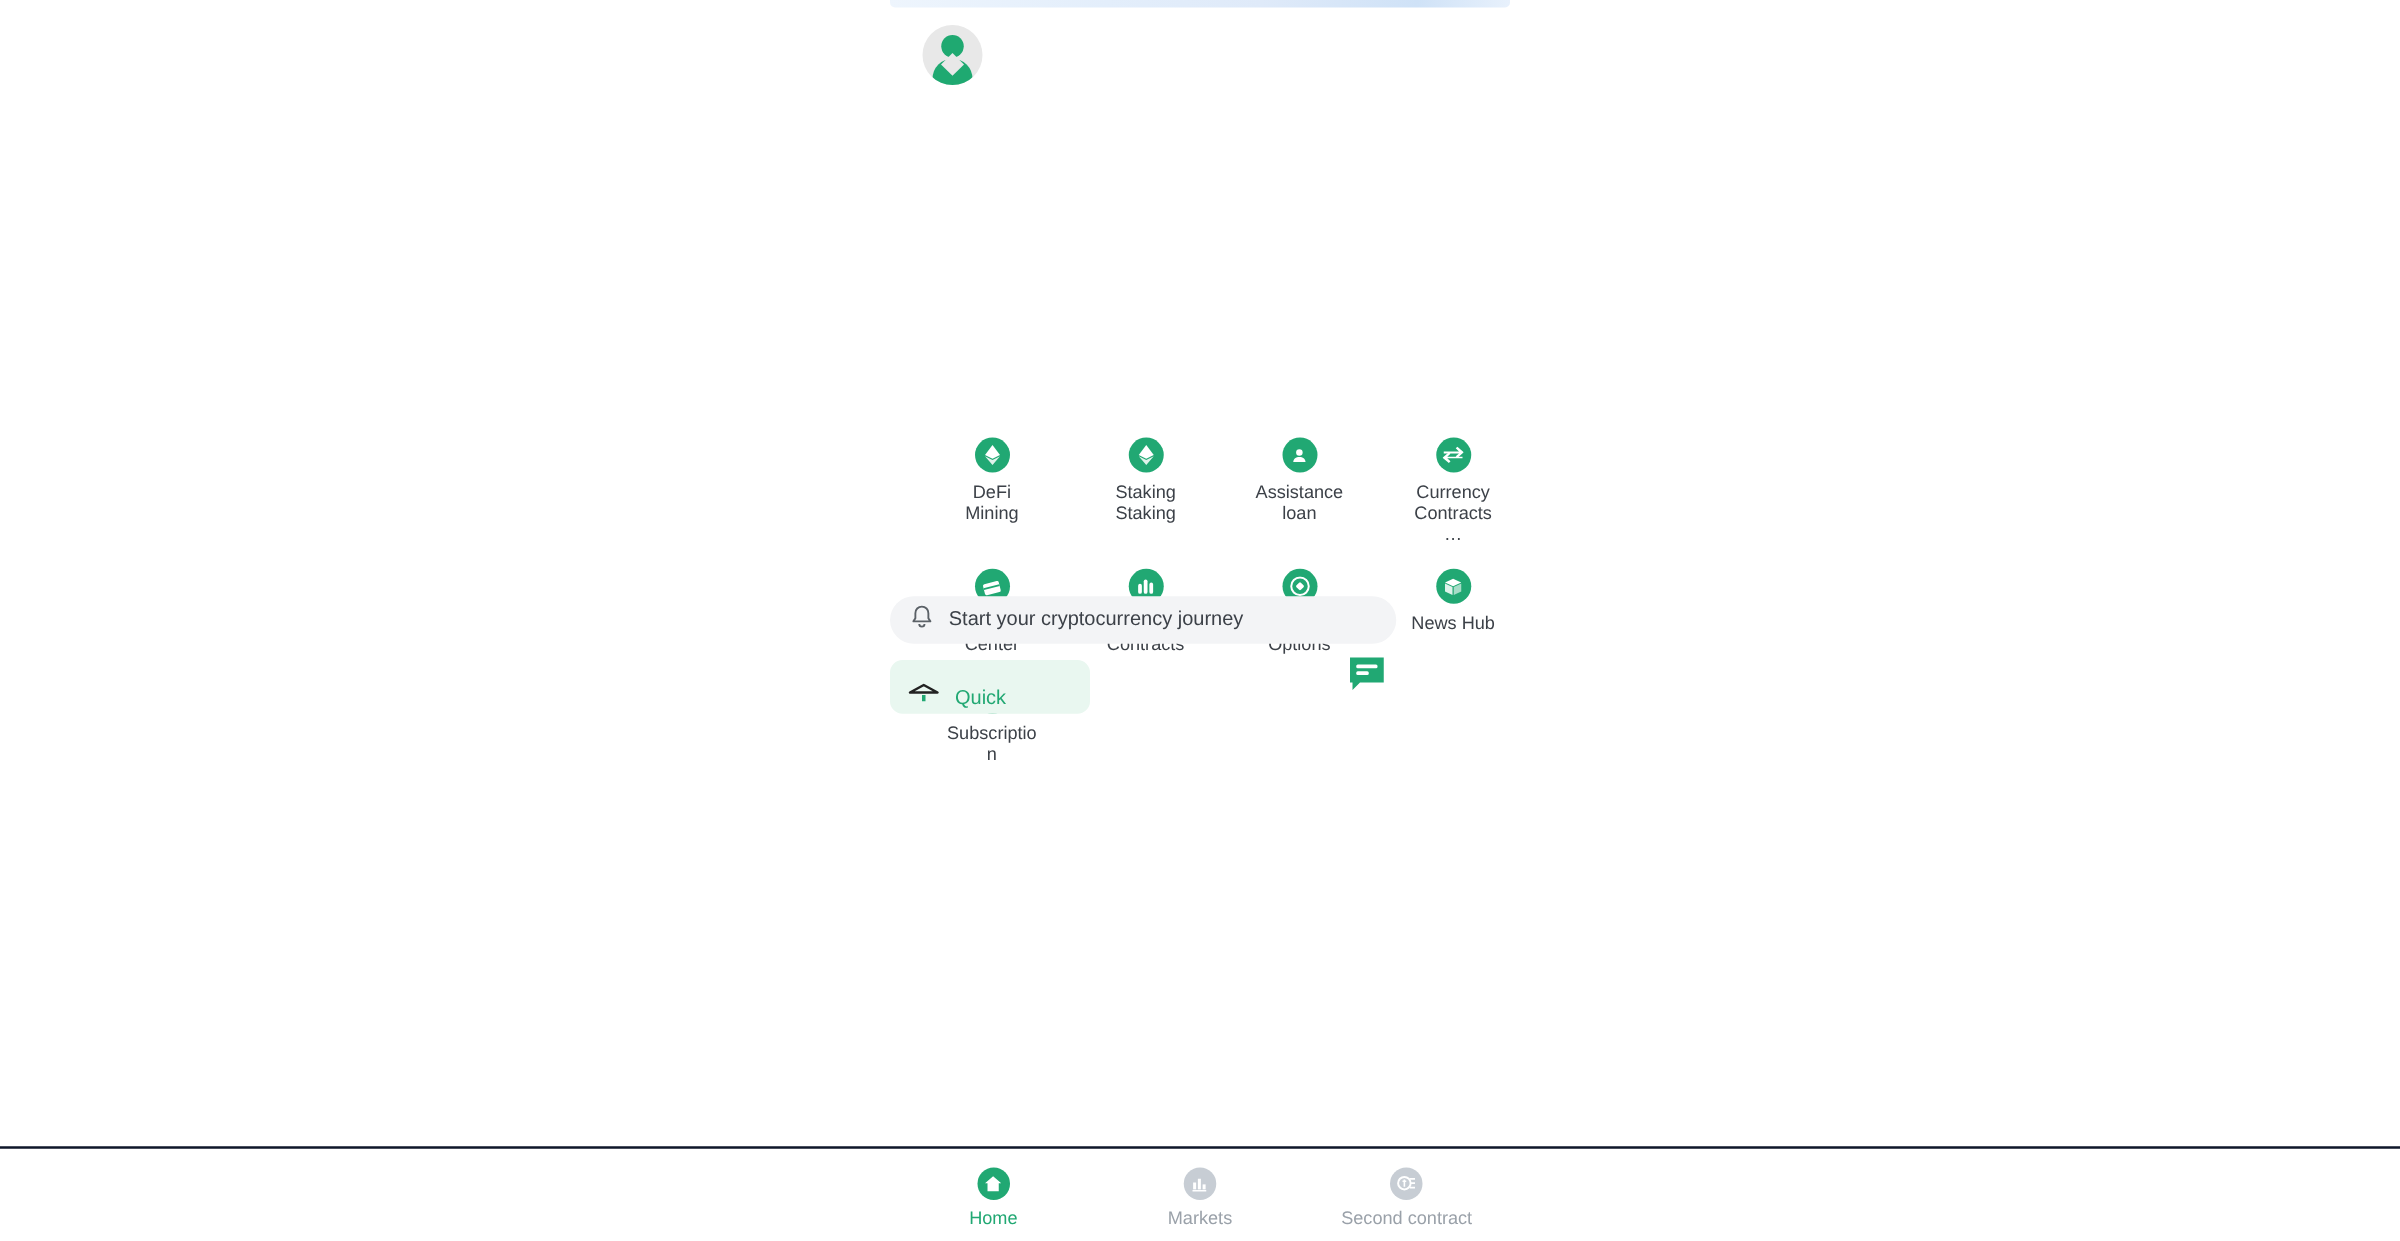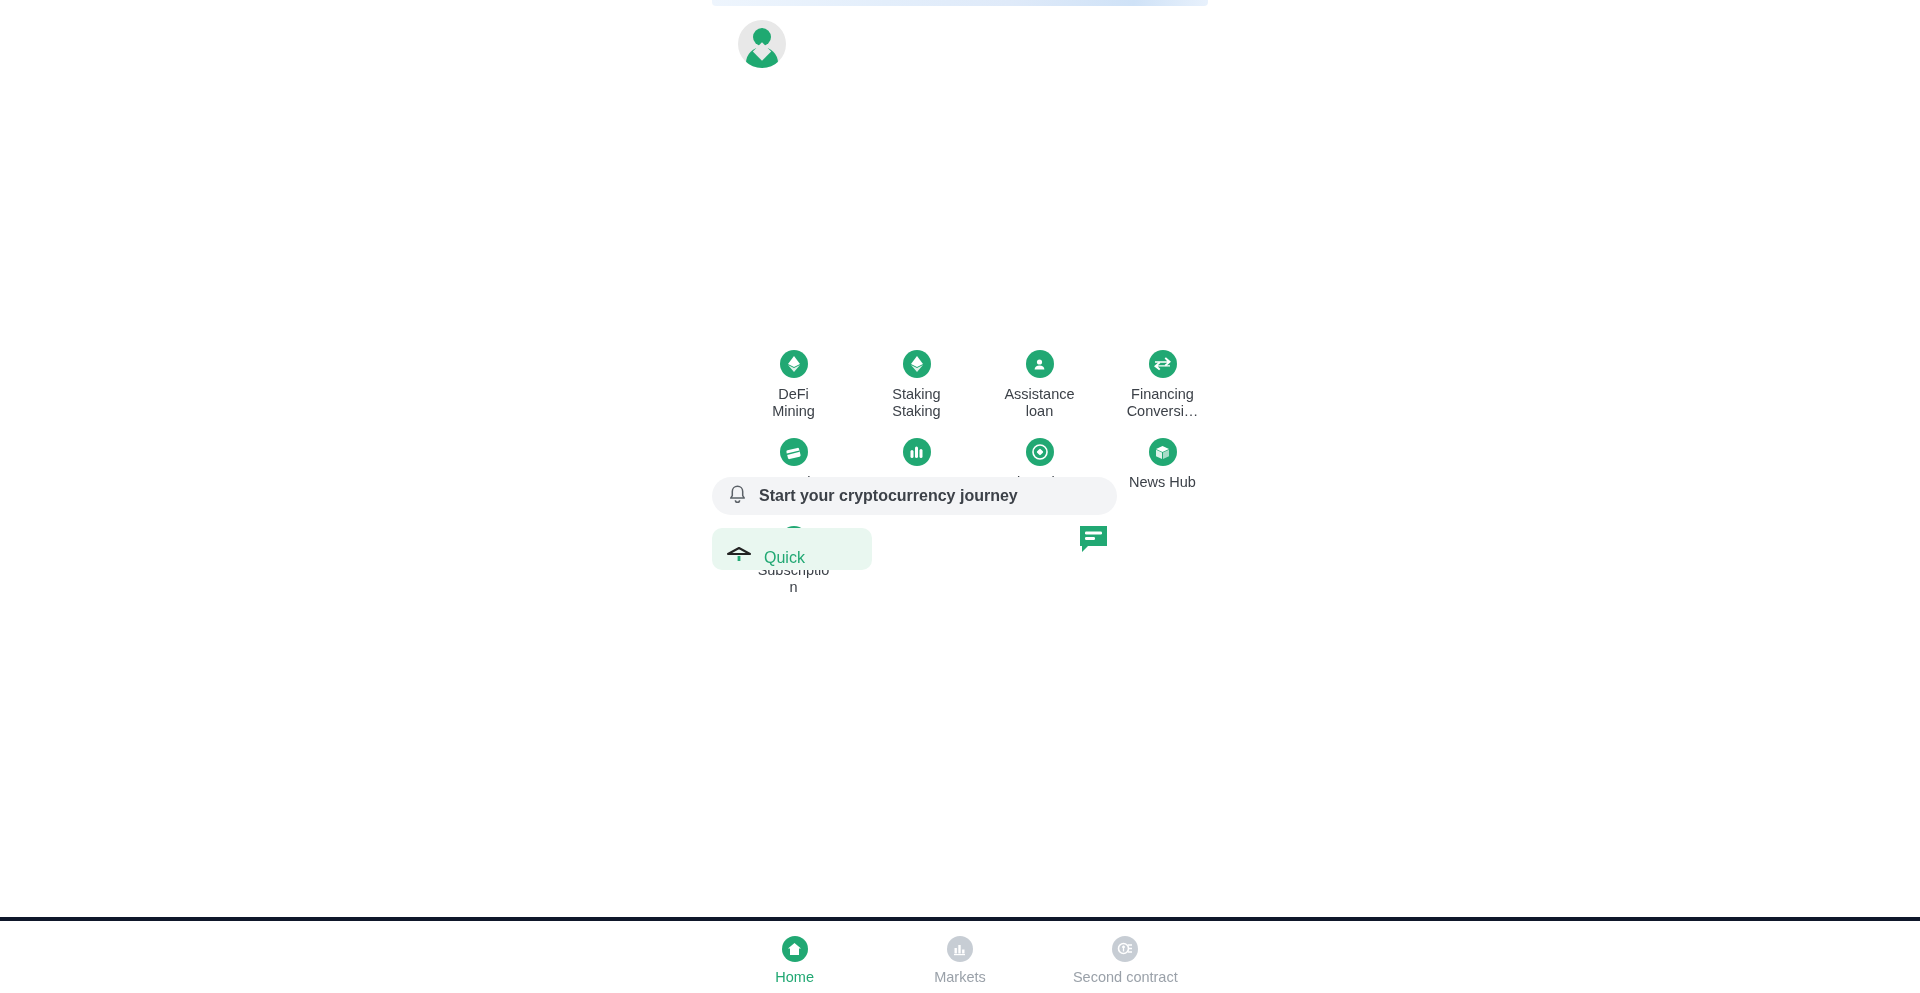--- a/index.html
+++ b/index.html
@@ -141,21 +141,20 @@
   .notice {
     position: absolute;
     left: 0px; top: 477px;
     width: 405px; height: 38px;
     background: #f3f4f6;
     border-radius: 19px;
     display: flex;
     align-items: center;
     padding-left: 16px;
     cursor: pointer;
-    font-weight: bold;
   }
   .notice-text {
     font-size: 16px;
     color: #3c4148;
     margin-left: 12px;
   }
 
   
   .quickrow {
     position: absolute;
@@ -190,21 +189,21 @@
     width: 32px; height: 30px;
     cursor: pointer;
   }
 
   
   .bottomnav {
     position: absolute;
     left: 0; bottom: 0;
     width: 1920px; height: 76px;
     background: #ffffff;
-    border-top: 4px solid #0f172a;
+    border-top: 2px solid #0f172a;
   }
   .navinner {
     position: absolute;
     left: 712px; top: 0;
     width: 496px; height: 76px;
     display: flex;
   }
   .navitem {
     flex: 1;
     display: flex;
@@ -279,21 +278,21 @@
         <div class="grid-label">Assistance loan</div>
       </div>
 
       <div class="grid-item">
         <div class="grid-icon">
           <svg width="17" height="14" viewBox="0 0 17 14">
             <path d="M1 4.2h12.2l-2.6-2.6 1.3-1.3L17 4.8l-5.1 4.5-1.3-1.3 2.6-2.3H1z" fill="#fff"></path>
             <path d="M16 9.6H3.8l2.6 2.4-1.3 1.3L0 9.2 5.1 4.7l1.3 1.3-2.6 2.3H16z" fill="#fff"></path>
           </svg>
         </div>
-        <div class="grid-label">Financing Conversi…</div>
+        <div class="grid-label">Currency Contracts…</div>
       </div>
 
       <div class="grid-item">
         <div class="grid-icon">
           <svg width="15" height="15" viewBox="0 0 15 15">
               <rect x="1" y="4" width="13" height="9" rx="1.4" fill="#fff" transform="rotate(-14 7.5 8.5)"></rect>
               <rect x="1" y="7" width="13" height="1.4" fill="#21a873" transform="rotate(-14 7.5 8.5)"></rect>
             </svg>
         </div>
         <div class="grid-label">Promotion Center</div>

